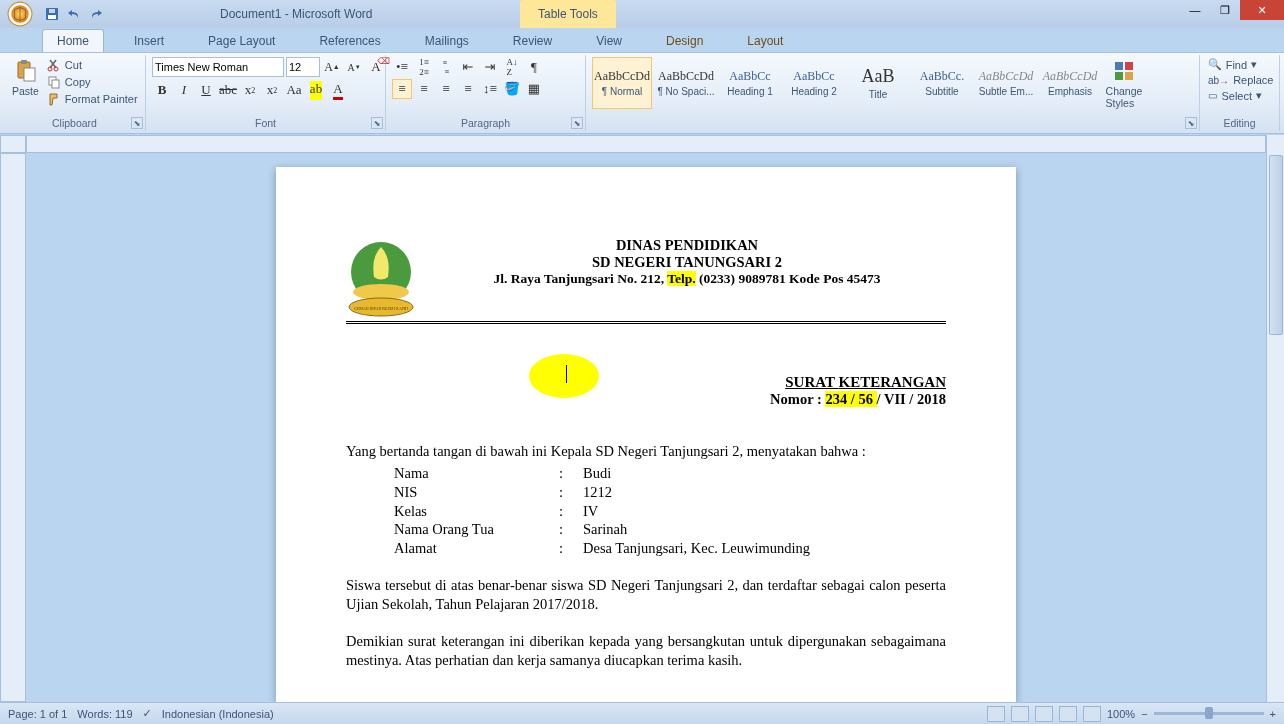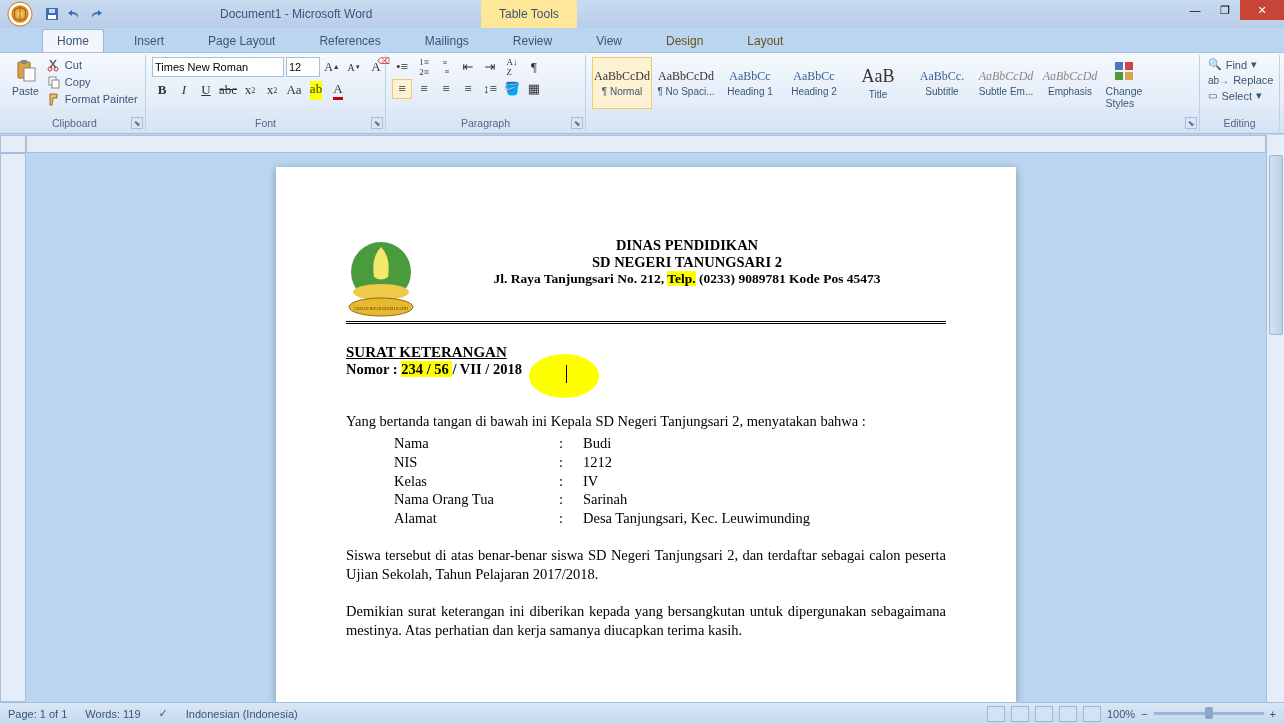--- a/index.html
+++ b/index.html
@@ -3,21 +3,21 @@
 <meta charset="utf-8">
 <style>
 *{margin:0;padding:0;box-sizing:border-box}
 body{font-family:Tahoma,Arial,sans-serif;font-size:11px;background:#bad5f0;width:1284px;height:724px;overflow:hidden;position:relative}
 .titlebar{height:28px;background:linear-gradient(#c8dbf0,#b8cde8);display:flex;align-items:center;position:relative}
 .office-btn{width:36px;height:28px;margin-left:2px;display:flex;align-items:center;justify-content:center}
 .office-btn svg{width:26px;height:26px}
 .qat{display:flex;gap:6px;margin-left:6px;align-items:center}
 .qat-item{width:16px;height:16px;display:flex;align-items:center;justify-content:center;cursor:pointer}
 .title-text{position:absolute;left:220px;color:#3b5577;font-size:12px}
-.table-tools{position:absolute;left:481px;height:28px;display:flex;align-items:center;background:#ffe799;padding:14px 18px;font-size:12px;color:#3b5577;border-radius:3px 3px 0 0}
+.table-tools{position:absolute;left:520px;height:28px;display:flex;align-items:center;background:#ffe799;padding:14px 18px;font-size:12px;color:#3b5577;border-radius:3px 3px 0 0}
 .win-btns{position:absolute;right:0;top:0;display:flex}
 .win-btn{width:30px;height:20px;display:flex;align-items:center;justify-content:center;font-family:Arial;cursor:pointer}
 .win-close{background:#c74436;width:44px;color:#fff}
 .tabs{height:24px;display:flex;align-items:flex-end;padding-left:42px;gap:16px}
 .tab{padding:4px 14px;color:#3b5577;cursor:pointer;font-size:12px}
 .tab.active{background:#f2f6fc;border:1px solid #9bb7d7;border-bottom:none;border-radius:3px 3px 0 0}
 .tab.design{color:#6b5018}
 .ribbon{height:82px;background:linear-gradient(#f5f9fd,#e4edf8 60%,#d4e2f2);border-top:1px solid #a6bfde;border-bottom:1px solid #a6bfde;display:flex;padding:2px 4px}
 .group{border-right:1px solid #bcd0e8;padding:2px 6px;display:flex;flex-direction:column;height:100%;position:relative}
 .group-label{text-align:center;font-size:10.5px;color:#52688a;margin-top:auto;padding-top:2px;white-space:nowrap}
@@ -50,30 +50,30 @@
 .kop{display:flex;align-items:flex-start;gap:12px;border-bottom:3px double #000;padding-bottom:4px}
 .logo{width:70px;height:80px}
 .kop-text{flex:1;text-align:center}
 .kop-text .l1{font-size:19px;font-weight:bold}
 .kop-text .l2{font-size:14.5px;font-weight:bold}
 .kop-text .l3{font-size:14.5px;font-weight:bold}
 .kop-text .l4{font-size:13.5px;font-weight:bold}
 .hl{background:#ffff00}
 .hl-round{position:absolute;width:70px;height:44px;border-radius:50%;background:#ffff00;left:253px;top:187px;z-index:0}
 .cursor{position:absolute;width:1px;height:18px;background:#000;left:290px;top:198px}
-.judul{margin-top:20px;text-align:left;position:relative;z-index:1}
+.judul{margin-top:50px;text-align:right;position:relative;z-index:1}
 .judul .t1{font-weight:bold;text-decoration:underline;font-size:15px}
 .judul .t2{font-weight:bold;font-size:14.5px}
 .body-p{margin-top:34px;line-height:1.3}
 .tbl{margin-left:48px;margin-top:3px}
 .tbl div{display:flex;line-height:1.3}
 .tbl .k{width:165px}
 .tbl .c{width:24px}
 .para2{margin-top:18px;line-height:1.3;text-align:justify}
-.statusbar{position:absolute;bottom:0;left:0;right:0;height:22px;background:linear-gradient(#d9e6f5,#c5d8ed);border-top:1px solid #a6bfde;display:flex;align-items:center;padding:0 8px;gap:18px;font-size:11px;color:#3b5577}
+.statusbar{position:absolute;bottom:0;left:0;right:0;height:22px;background:linear-gradient(#d9e6f5,#c5d8ed);border-top:1px solid #a6bfde;display:flex;align-items:center;padding:0 8px;gap:10px;font-size:11px;color:#3b5577}
 .status-right{margin-left:auto;display:flex;align-items:center;gap:6px}
 .zoom-slider{width:110px;height:3px;background:#9bb7d7;position:relative}
 .zoom-thumb{position:absolute;width:8px;height:12px;background:#8aa6c9;top:-5px;left:51px;border-radius:2px}
 .scrollbar-v{position:absolute;right:0;top:135px;bottom:22px;width:18px;background:#e4edf8;border-left:1px solid #a6bfde}
 .scroll-thumb{position:absolute;width:14px;left:2px;top:20px;height:180px;background:linear-gradient(90deg,#d4e2f2,#bcd0e8);border:1px solid #9bb7d7;border-radius:2px}
 .top-ruler-row{position:absolute;top:0;left:0;right:0;display:flex}
 .view-btn{width:18px;height:16px;border:1px solid #9bb7d7;background:#d4e2f2;cursor:pointer}
 </style>
 </head>
 <body>

